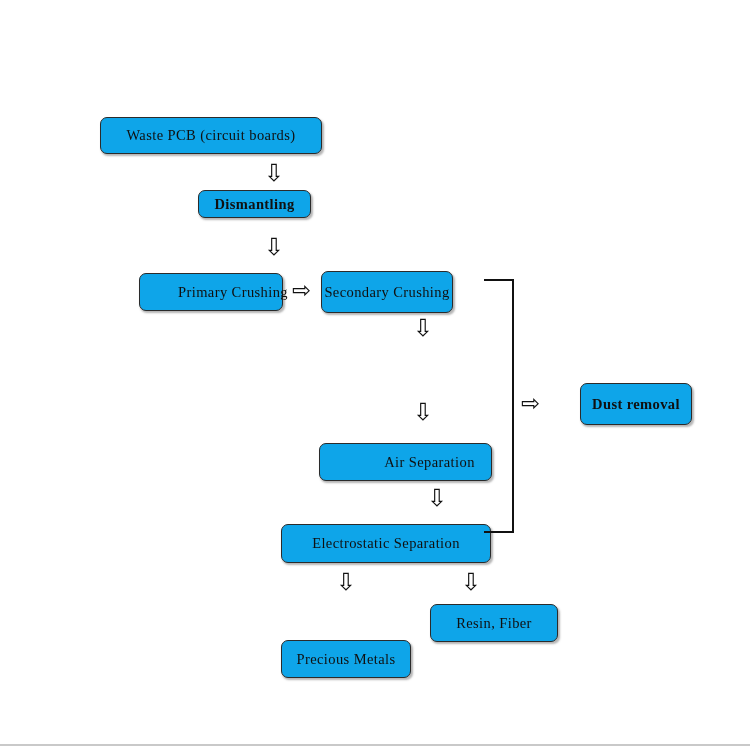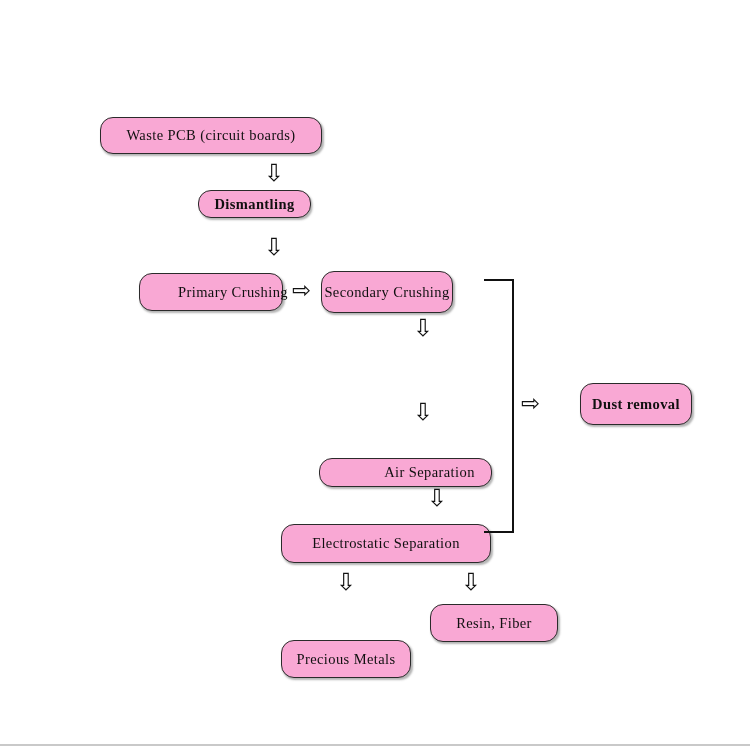--- a/index.html
+++ b/index.html
@@ -14,23 +14,23 @@
     height: 750px;
     background: #ffffff;
     overflow: hidden;
     font-family: "Liberation Serif", "DejaVu Serif", serif;
   }
 
   
   .node {
     position: absolute;
     box-sizing: border-box;
-    background: #f9a8d4;
+    background: #0ea5e9;
     border: 1px solid #2b2b2b;
-    border-radius: 13px;
+    border-radius: 7px;
     display: flex;
     align-items: center;
     justify-content: center;
     text-align: center;
     color: #101010;
     font-size: 14.5px;
     letter-spacing: 0.4px;
     line-height: 1.15;
     box-shadow: 1.5px 2px 2px rgba(90,90,90,0.45);
     white-space: nowrap;
@@ -76,21 +76,21 @@
 
   <div class="node" style="left:100px; top:117px; width:222px; height:37px;">Waste PCB (circuit boards)</div>
 
   <div class="node" style="left:198px; top:190px; width:113px; height:28px;font-weight:bold;">Dismantling</div>
 
   <div class="node" style="left:139px; top:273px; width:144px; height:38px;padding-left:44px;">Primary Crushing</div>
 
   <div class="node" style="left:321px; top:271px; width:132px; height:42px;">Secondary Crushing</div>
 
 
-  <div class="node" style="left:319px; top:458px; width:173px; height:29px;padding-left:48px;">Air Separation</div>
+  <div class="node" style="left:319px; top:443px; width:173px; height:38px;padding-left:48px;">Air Separation</div>
 
   <div class="node" style="left:275px; top:524px; width:210px; height:39px;margin-left:6px;">Electrostatic Separation</div>
 
   <div class="node" style="left:580px; top:383px; width:112px; height:42px;font-weight:bold;">Dust removal</div>
 
   <div class="node" style="left:281px; top:604px; width:130px; height:38px;margin-top:36px;">Precious Metals</div>
 
   <div class="node" style="left:430px; top:604px; width:128px; height:38px;">Resin, Fiber</div>
 
   <div class="arrow arrow-down" style="left:264px; top:161px;">⇩</div>

